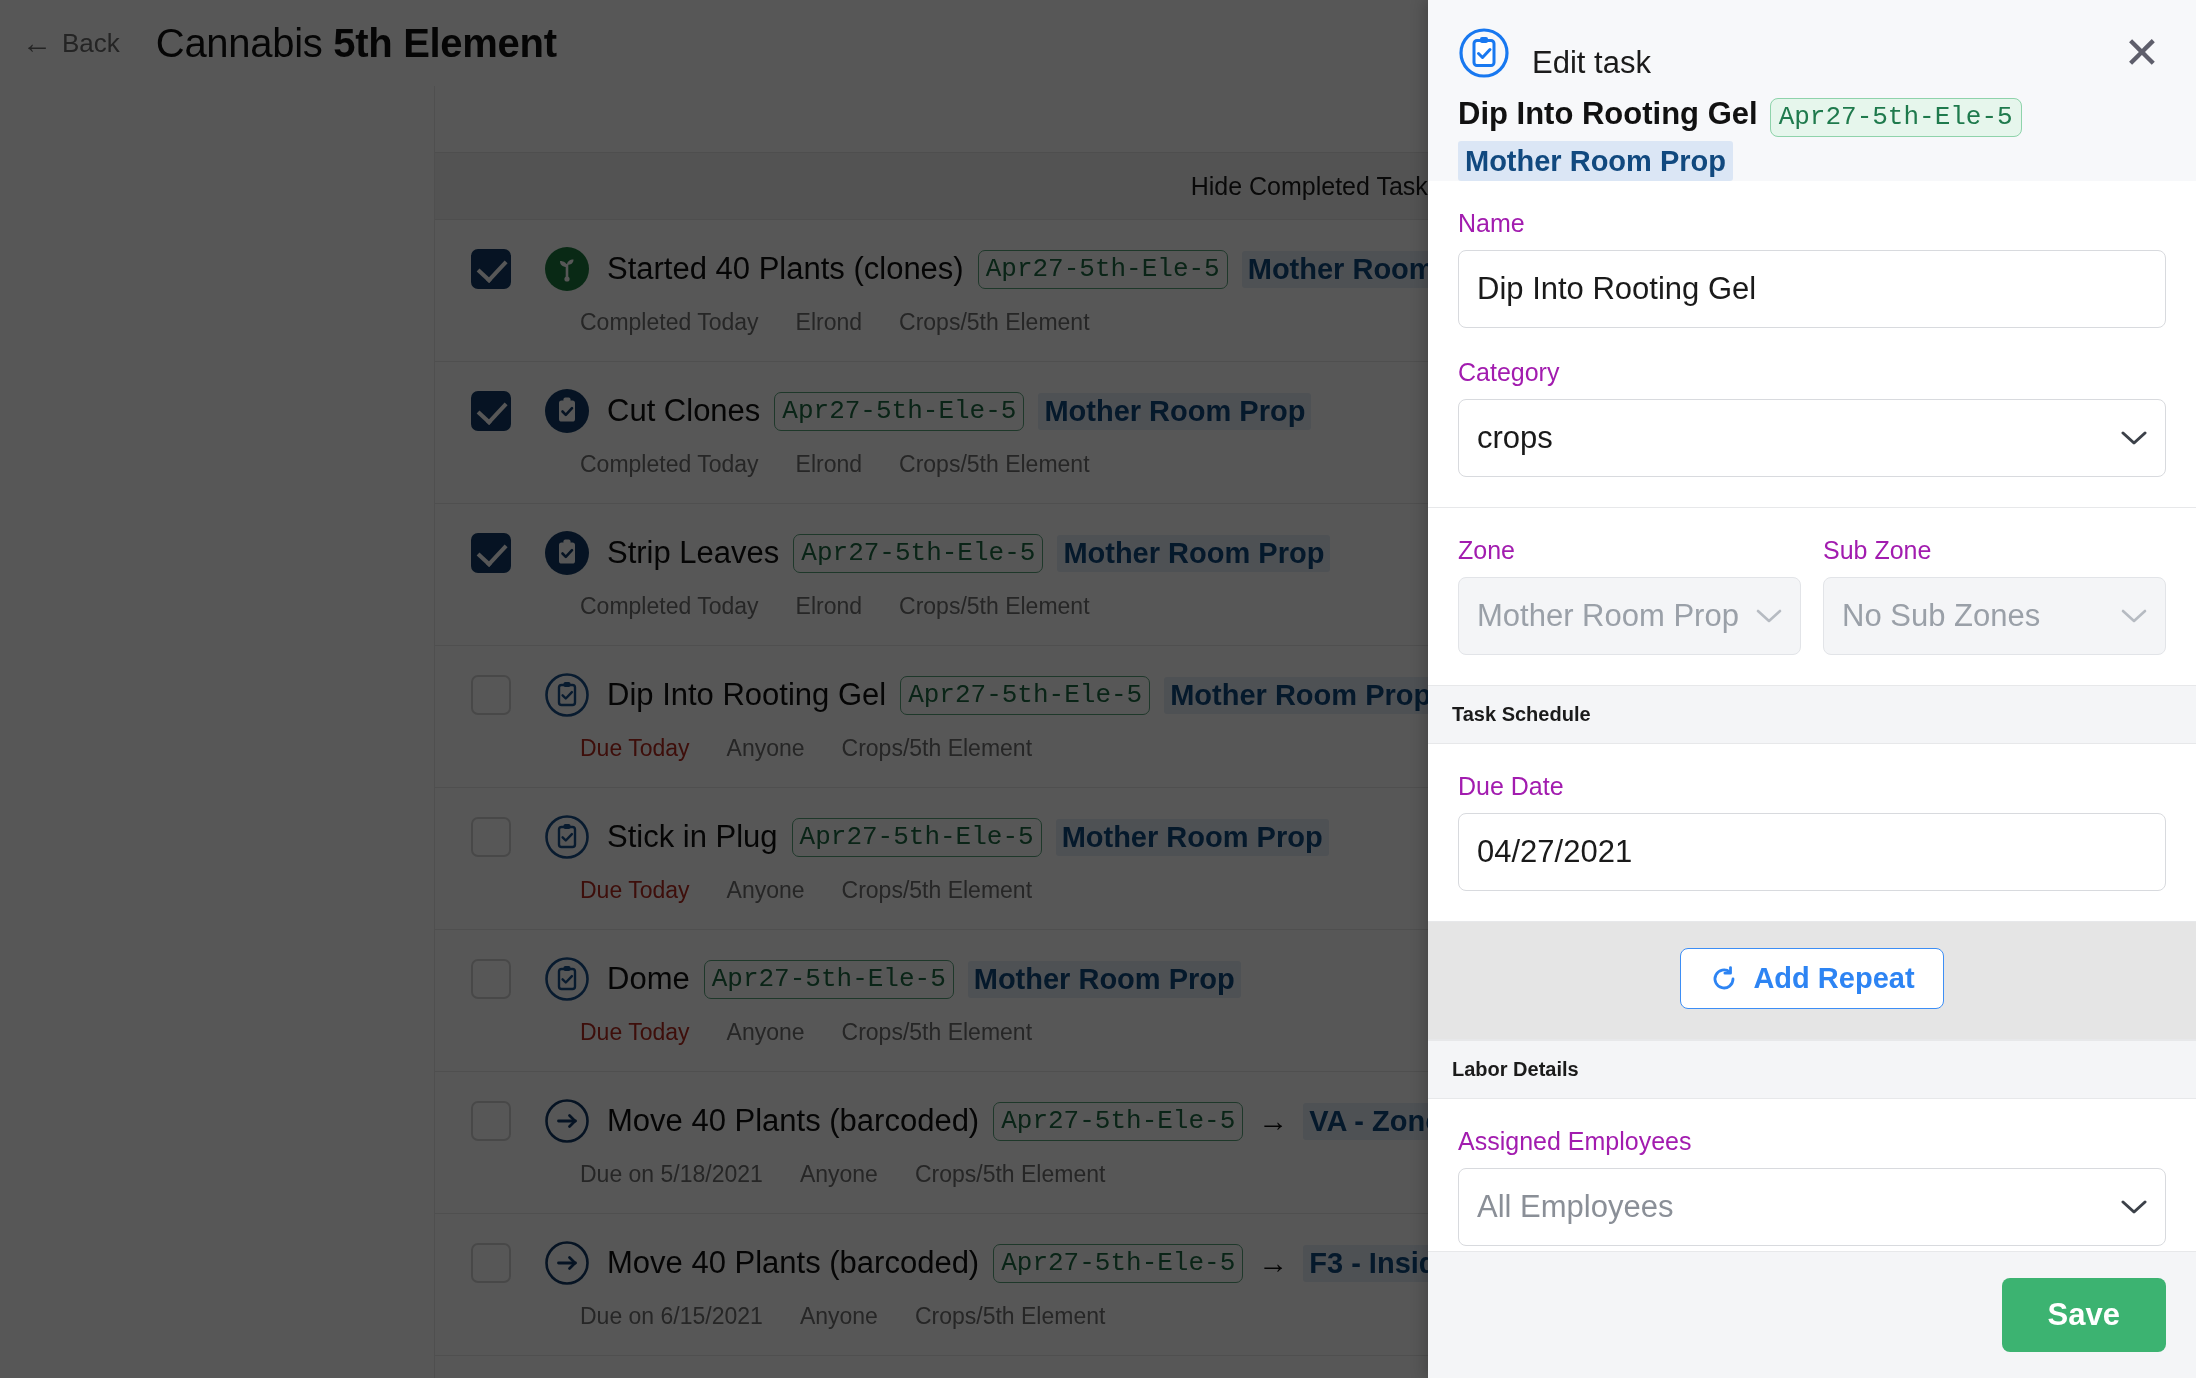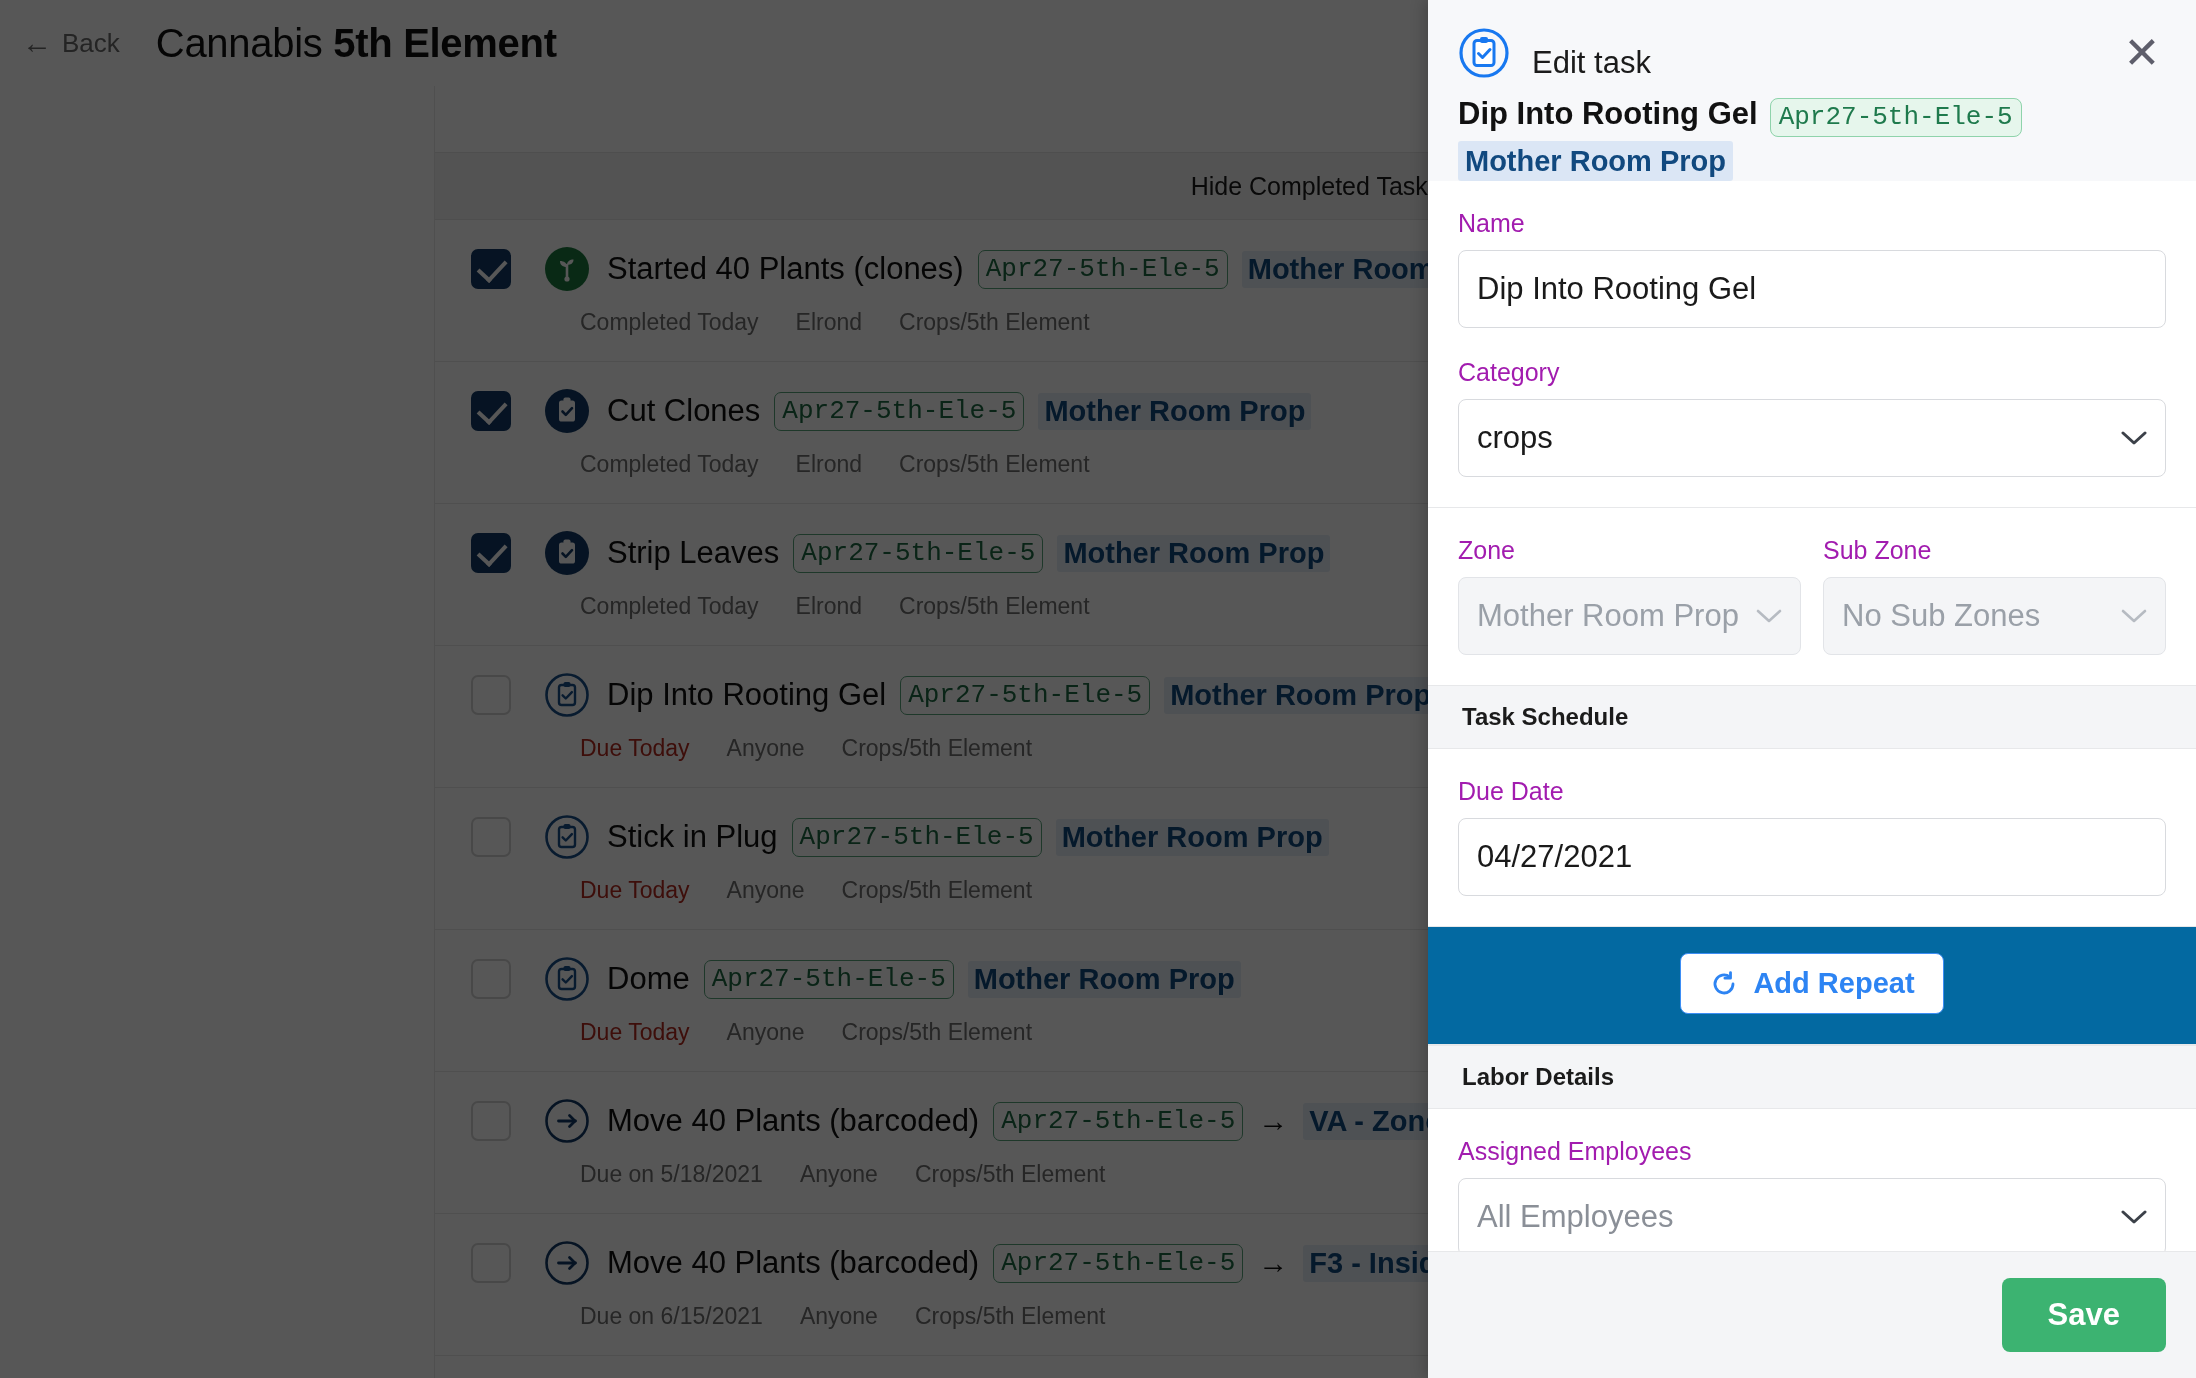--- a/index.html
+++ b/index.html
@@ -177,26 +177,26 @@
     background: #f4f5f7; border-color: #e2e4e8; color: #9aa0a8;
   }
   .select-input.disabled .chev { color: #b6bbc2; }
 
   .field-row { display: flex; gap: 22px; }
   .field-row > div { flex: 1; min-width: 0; }
 
   .section-head {
     background: #f4f5f7;
     border-top: 1px solid #e7e8ea; border-bottom: 1px solid #e7e8ea;
-    padding: 17px 34px;
-    font-size: 24px; font-weight: 700; color: #1b1b1b;
+    padding: 17px 24px;
+    font-size: 20px; font-weight: 700; color: #1b1b1b;
   }
 
   .repeat-area {
-    background: #0369a1; border-bottom: 1px solid #e7e8ea;
+    background: #e5e5e5; border-bottom: 1px solid #e7e8ea;
     padding: 26px 30px 30px 30px;
     display: flex; justify-content: center;
   }
   .add-repeat-btn {
     display: inline-flex; align-items: center; gap: 14px;
     border: 1px solid #3d8ef5; border-radius: 8px;
     background: #ffffff; color: #2d84f3;
     font-size: 29px; font-weight: 700;
     padding: 13px 28px;
   }

